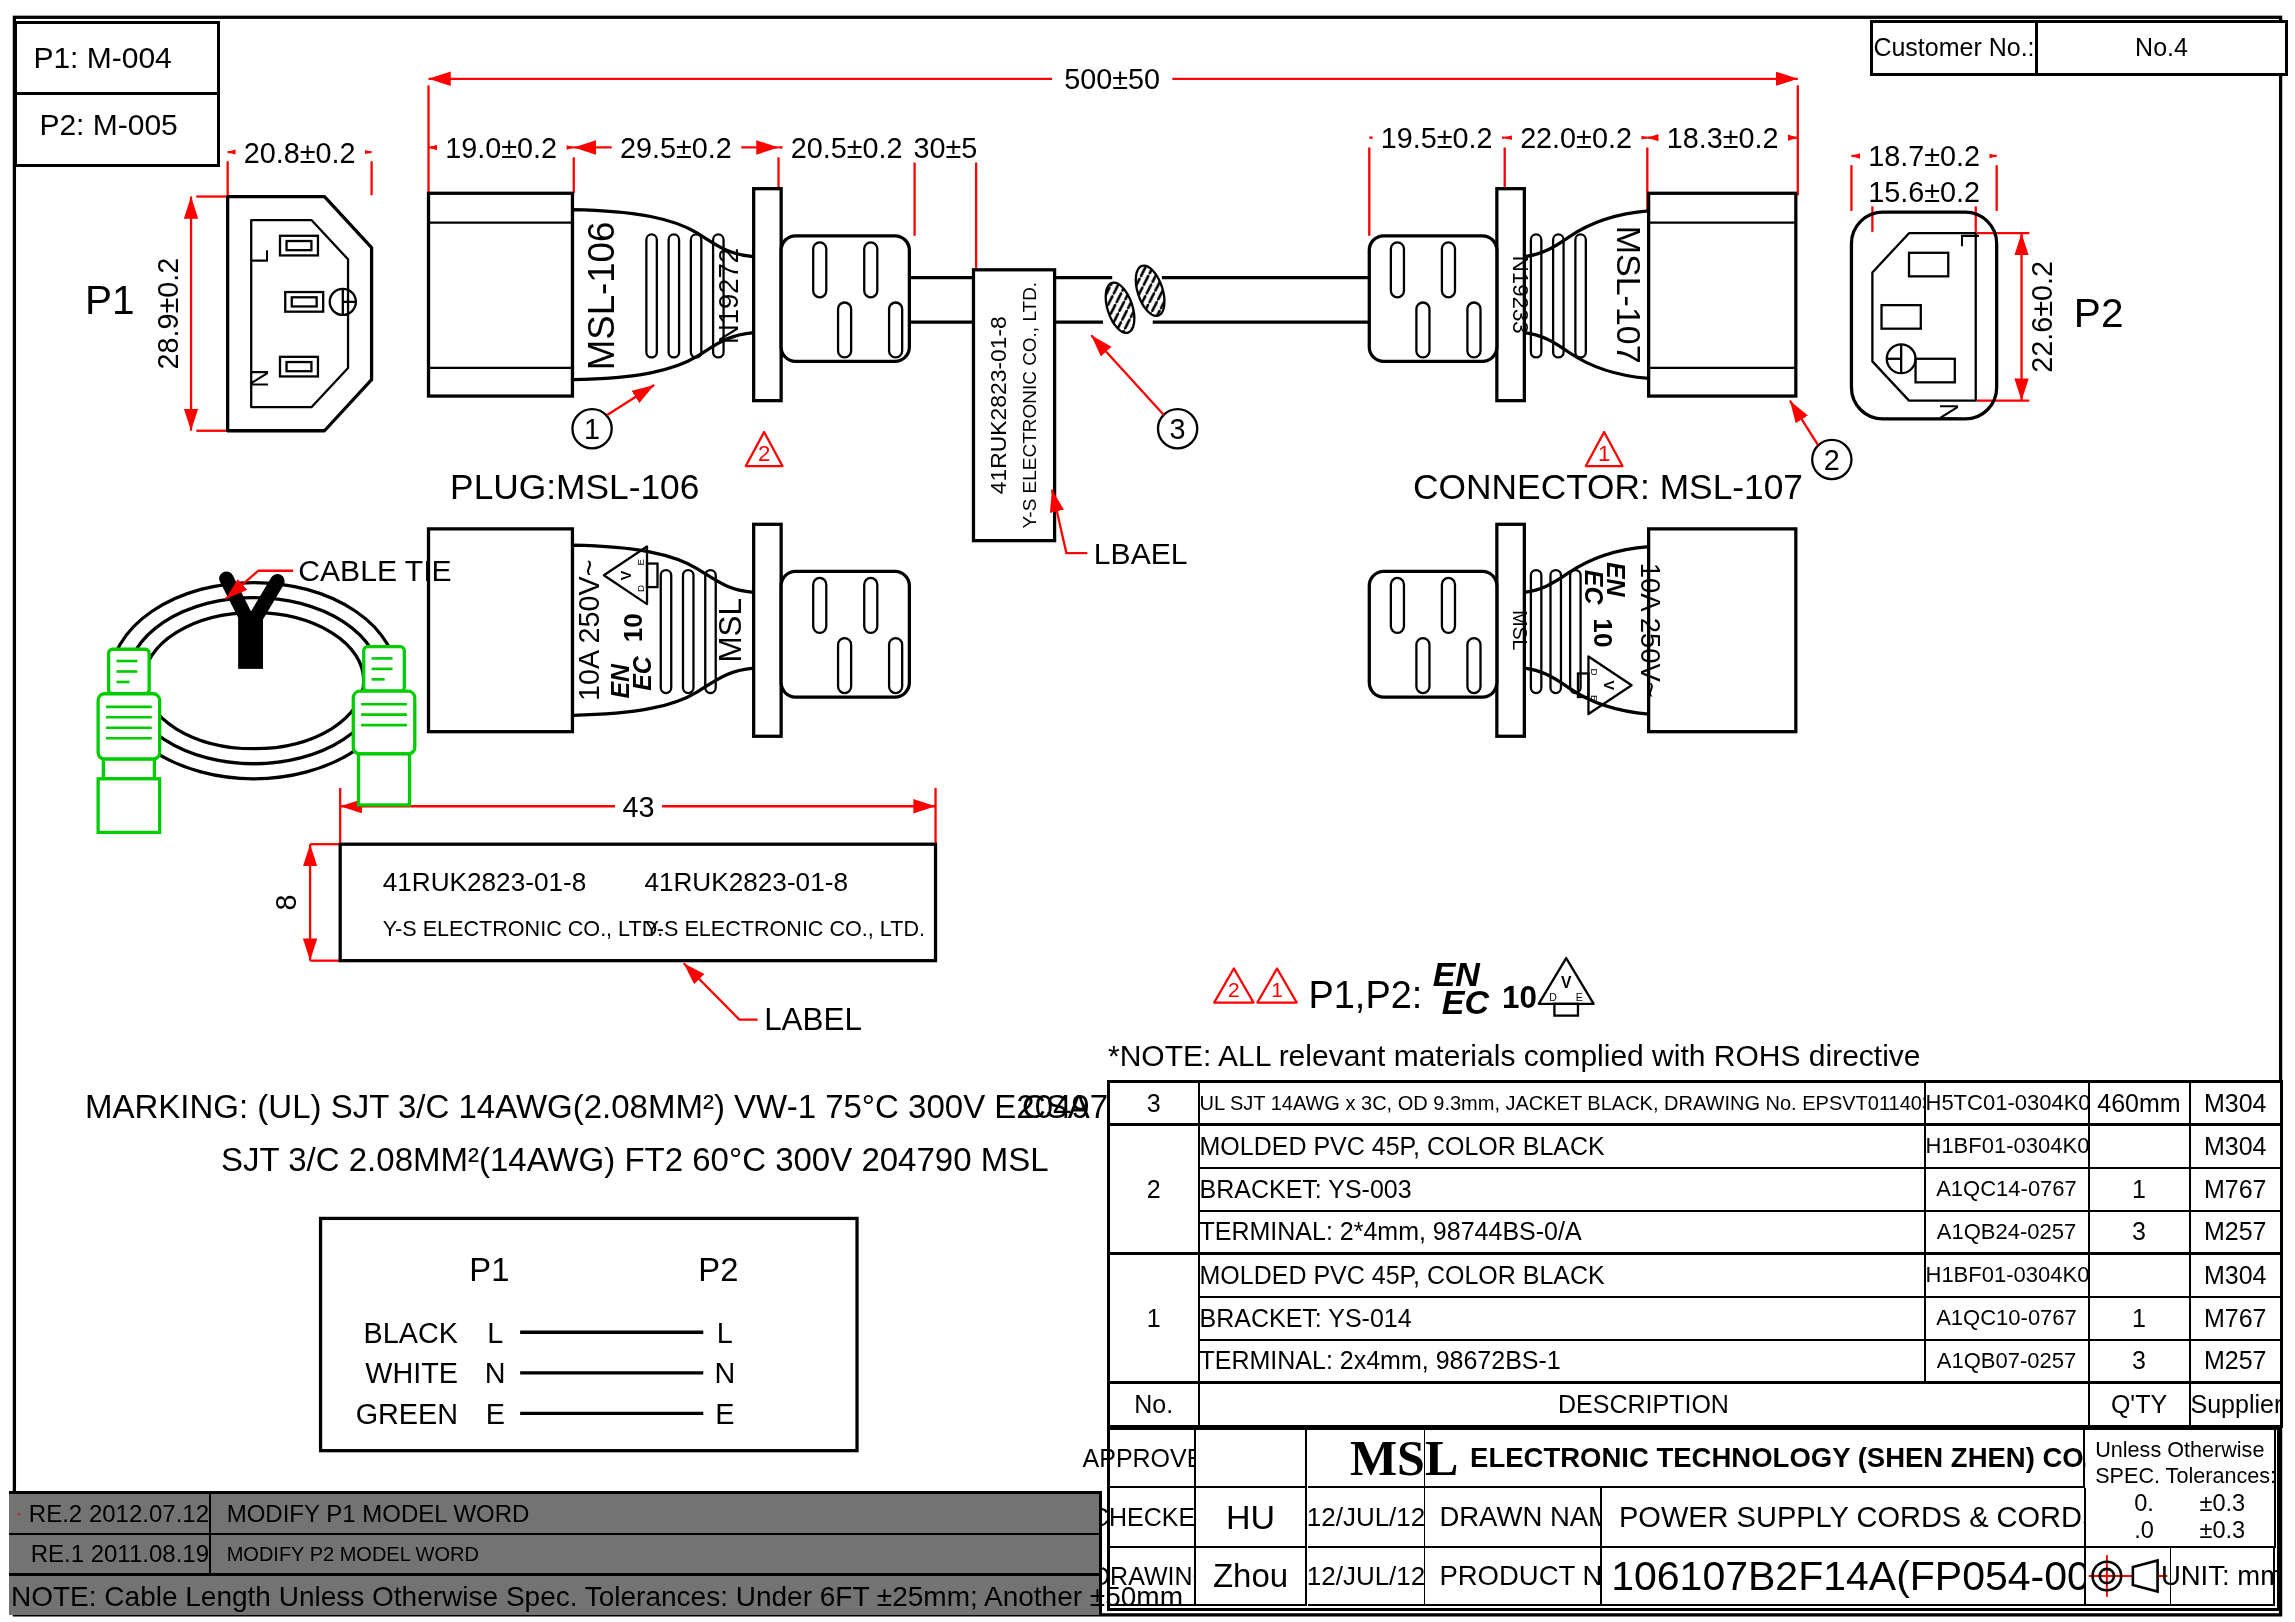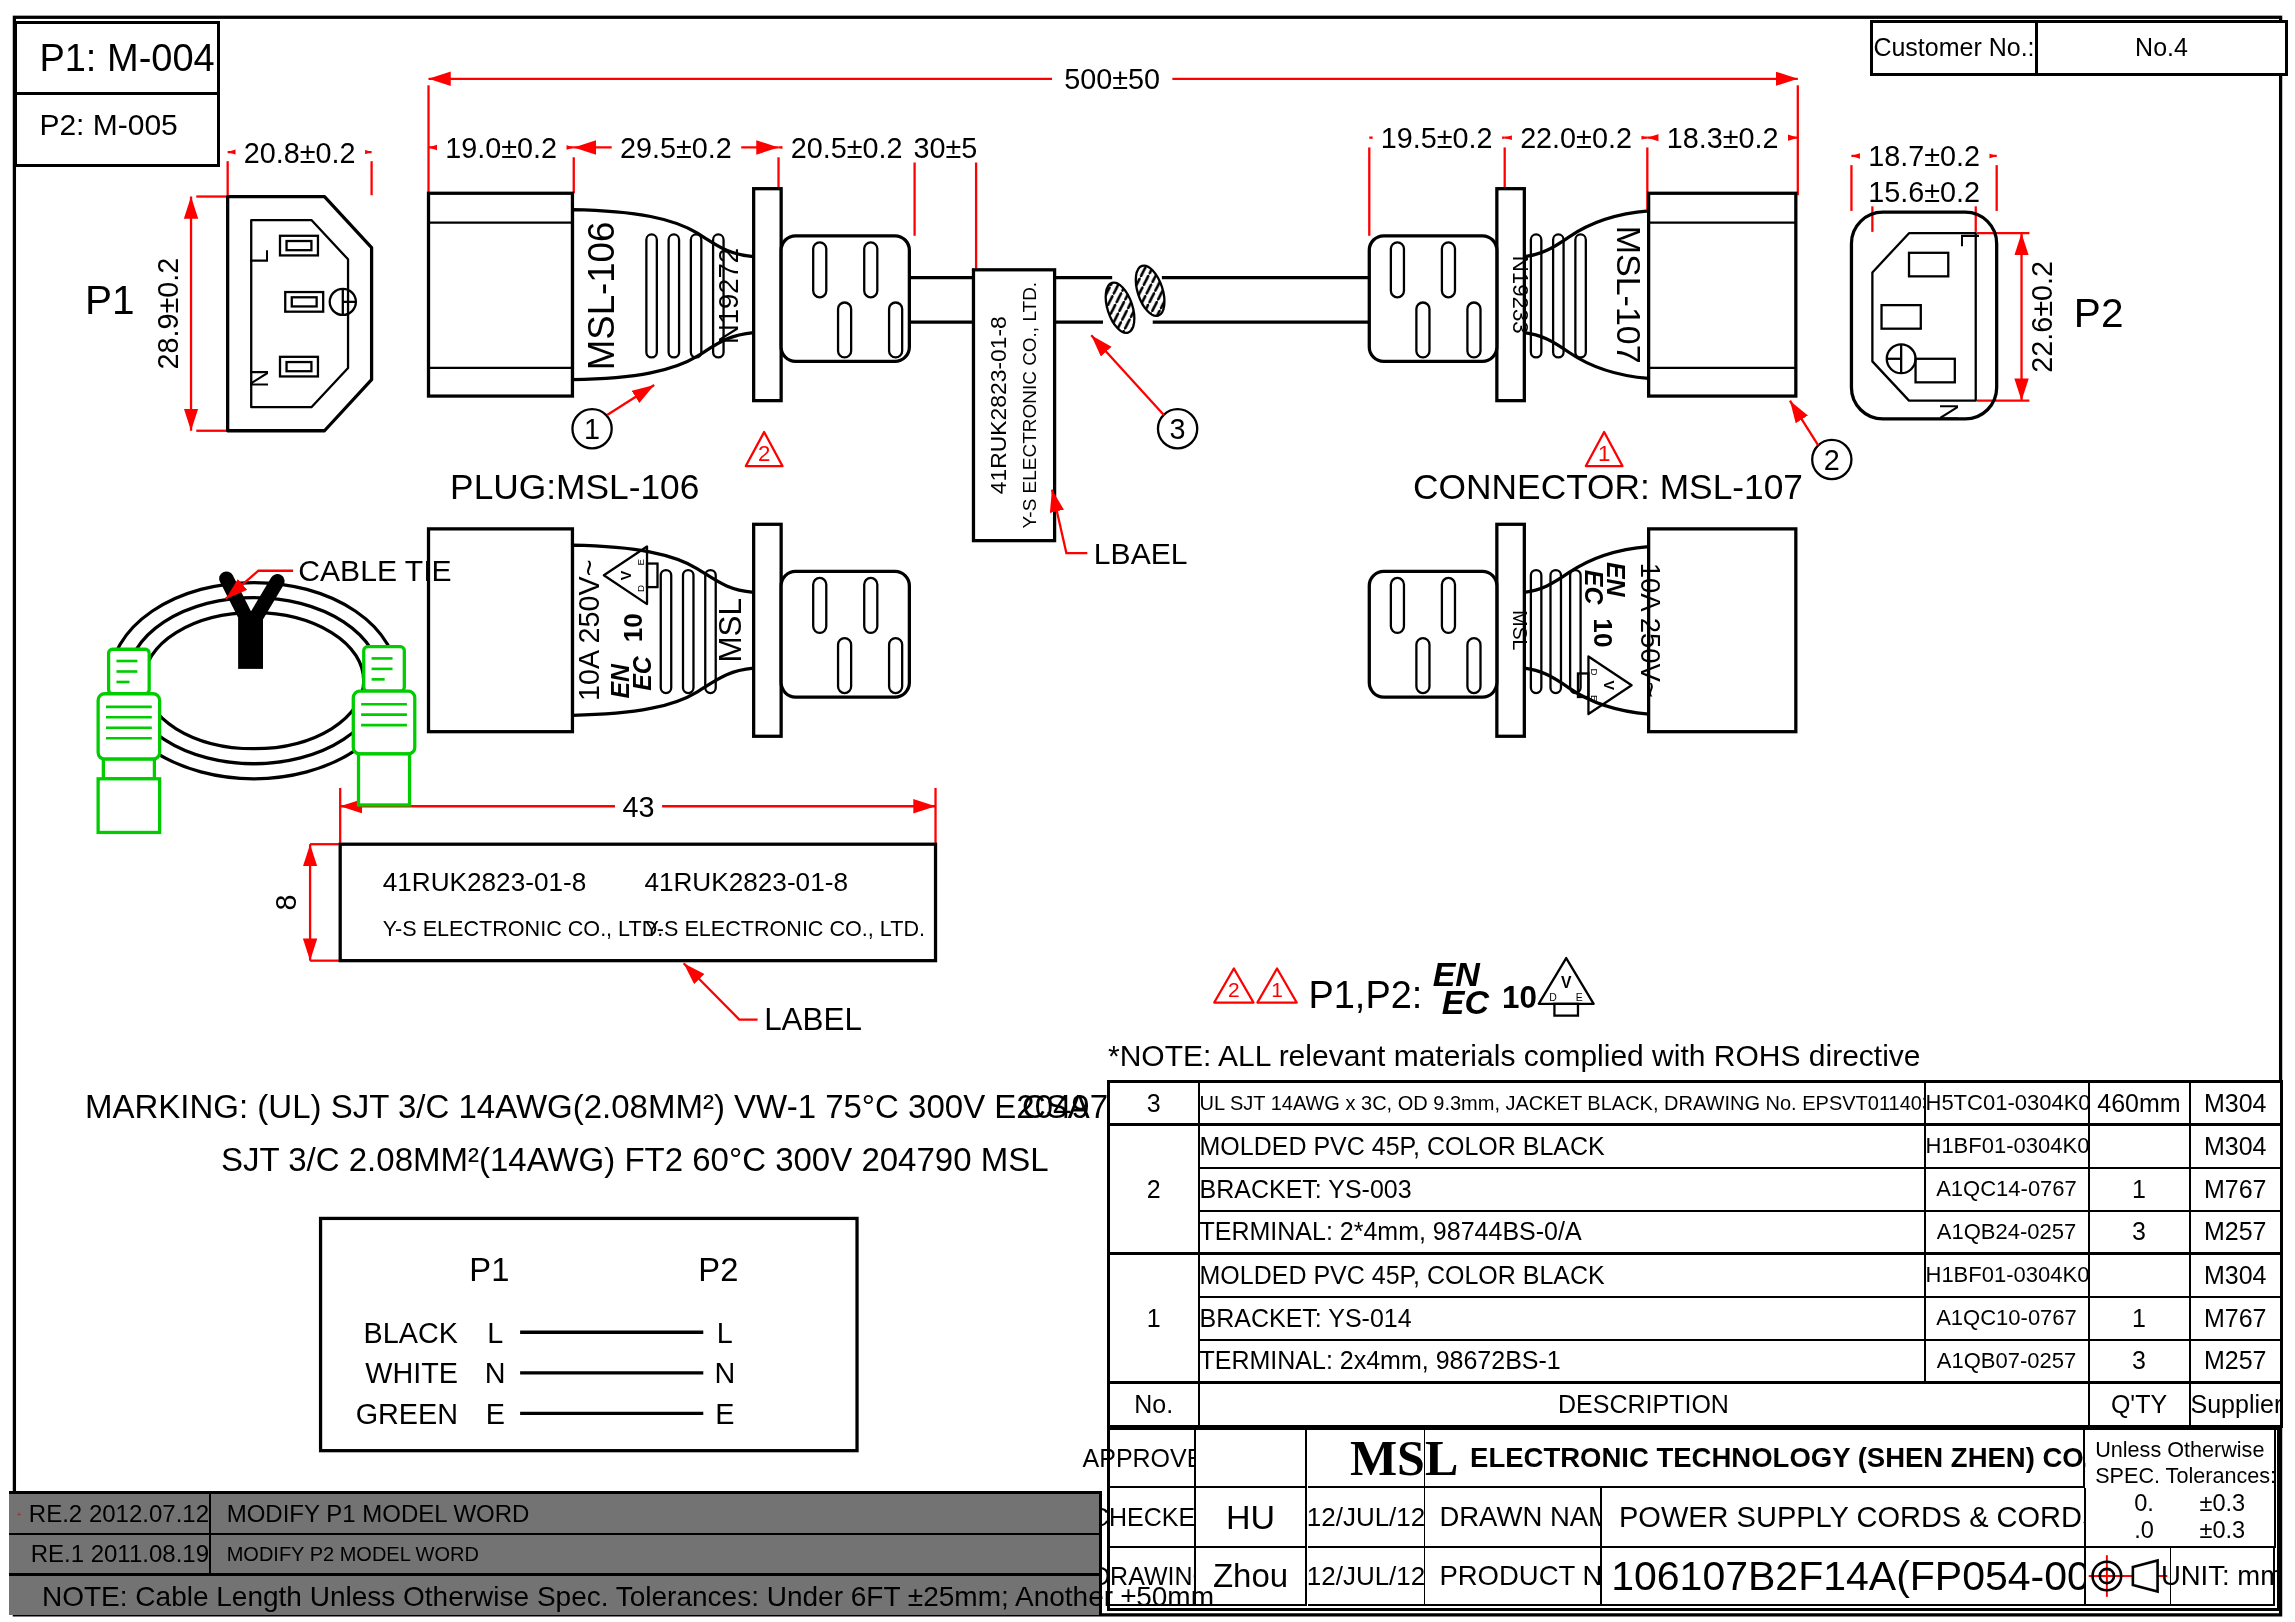--- a/index.html
+++ b/index.html
@@ -352,21 +352,21 @@
     <line class="ln" x1="795" y1="2098" x2="1075" y2="2098"></line>
     <text font-size="44" text-anchor="middle" x="1108" y="2114">N</text>
     <text font-size="44" text-anchor="end" x="700" y="2176">GREEN</text>
     <text font-size="44" text-anchor="middle" x="757" y="2176">E</text>
     <line class="ln" x1="795" y1="2160" x2="1075" y2="2160"></line>
     <text font-size="44" text-anchor="middle" x="1108" y="2176">E</text>
   </g>
 </svg>
 
 <div class="a" style="left:14.4px;top:21px;width:200px;height:140px;border:3.3px solid #000;background:#fff">
-  <div class="t" style="height:68px;border-bottom:3.3px solid #000;display:flex;align-items:center;padding-left:22px;font-size:38px">P1: M-004</div>
+  <div class="t" style="height:68px;border-bottom:3.3px solid #000;display:flex;align-items:center;padding-left:16px;font-size:30px">P1: M-004</div>
   <div class="t" style="height:60px;display:flex;align-items:center;padding-left:22px;font-size:30px">P2: M-005</div>
 </div>
 
 <div class="a" style="left:1870px;top:19.6px;width:412px;height:50px;border:3.3px solid #000;background:#fff;display:flex">
   <div class="t" style="width:162px;border-right:3.3px solid #000;display:flex;align-items:center;justify-content:center;font-size:25px">Customer No.:</div>
   <div class="t" style="flex:1;display:flex;align-items:center;justify-content:center;font-size:25px">No.4</div>
 </div>
 
 <div class="a t" style="left:85px;top:1088px;font-size:33px">MARKING: (UL) SJT 3/C 14AWG(2.08MM²) VW-1 75°C 300V E204978</div>
 <div class="a t" style="left:1022px;top:1088px;font-size:33px">CSA</div>
@@ -501,17 +501,17 @@
   <div style="position:absolute;left:0;top:41px;width:100%;height:41px;border-bottom:3.3px solid #000;box-sizing:border-box;display:flex">
     <div style="width:202px;border-right:2px solid #000;display:flex;align-items:center;gap:7.9px;padding-left:13px;box-sizing:border-box">
       <svg width="35" height="33" viewBox="0 0 54 50">
         <path d="M5,45 L27,7 L49,45 Z" fill="none" stroke="#f00" stroke-width="5" stroke-linejoin="round"></path>
         <text x="27" y="41" text-anchor="middle" font-size="26" fill="#f00">1</text>
       </svg>
       <span class="t" style="font-size:24px">RE.1 2011.08.19</span>
     </div>
     <div class="t" style="flex:1;display:flex;align-items:center;padding-left:15.7px;font-size:20px">MODIFY P2 MODEL WORD</div>
   </div>
-  <div class="t" style="position:absolute;left:0;top:81px;width:100%;height:43px;display:flex;align-items:center;padding-left:33px;font-size:28px;box-sizing:border-box">NOTE: Cable Length Unless Otherwise Spec. Tolerances: Under 6FT ±25mm;  Another ±50mm</div>
+  <div class="t" style="position:absolute;left:0;top:81px;width:100%;height:43px;display:flex;align-items:center;padding-left:2px;font-size:28px;box-sizing:border-box">NOTE: Cable Length Unless Otherwise Spec. Tolerances: Under 6FT ±25mm;  Another ±50mm</div>
 </div>
 
 </div>
 
 
 </body></html>

